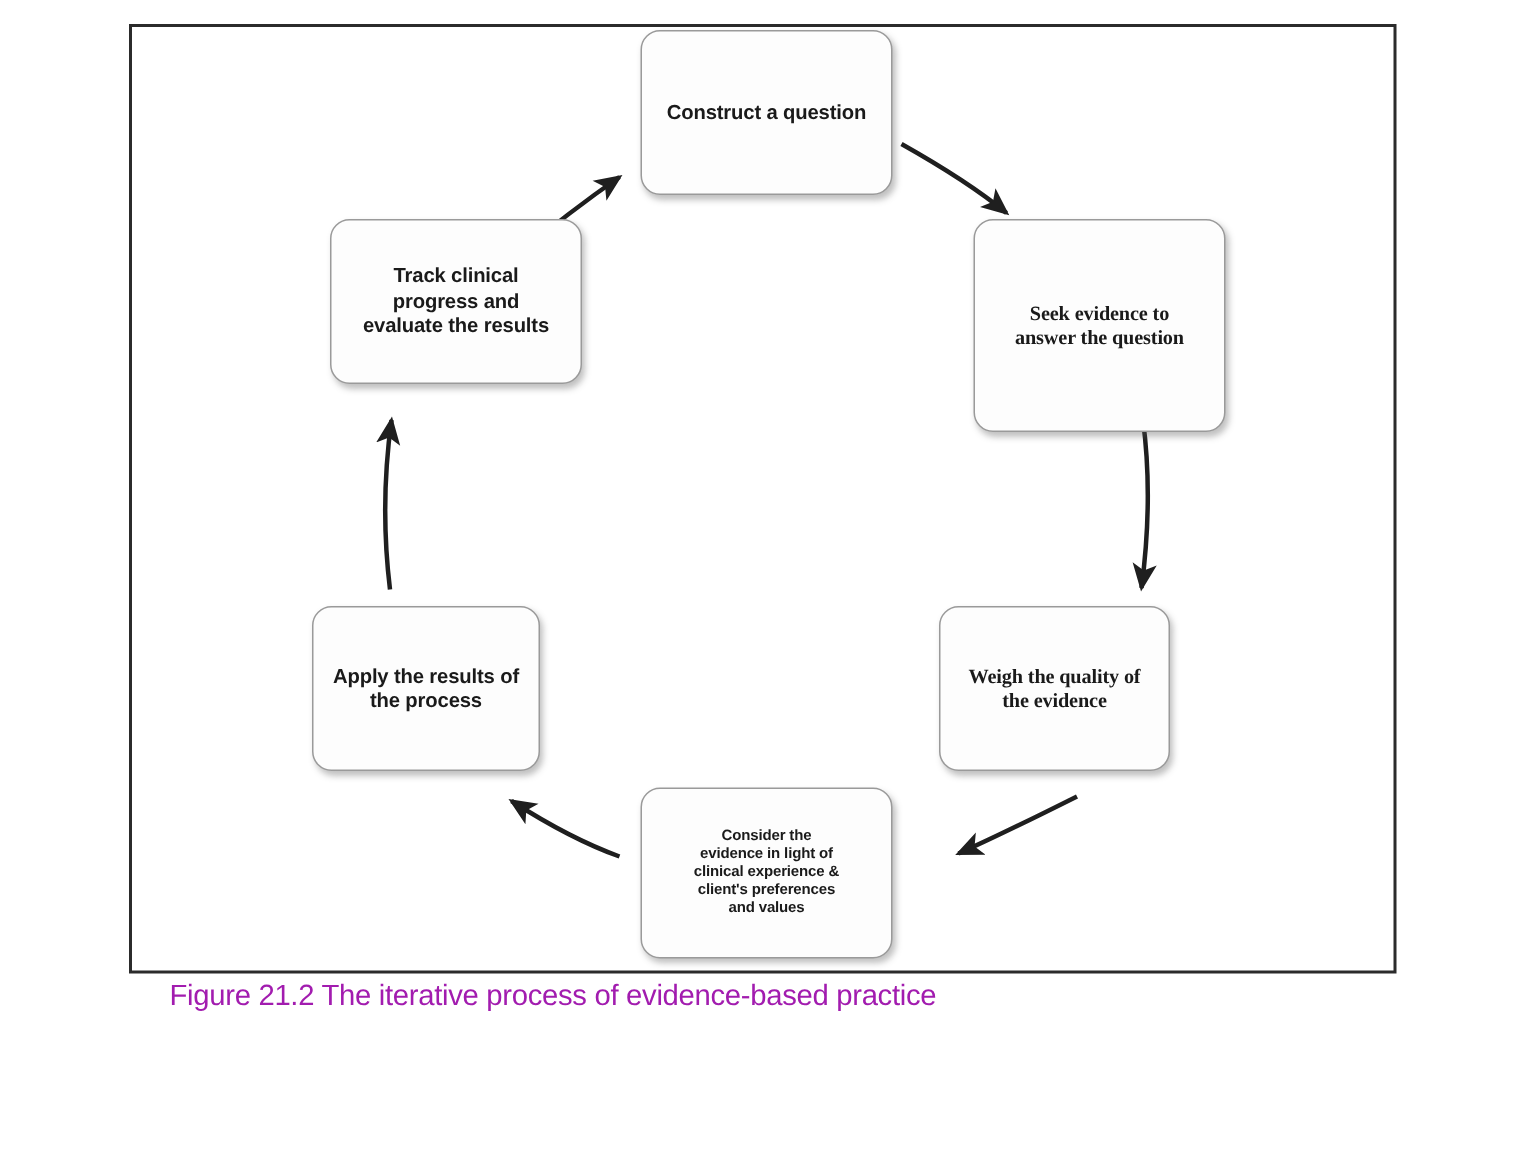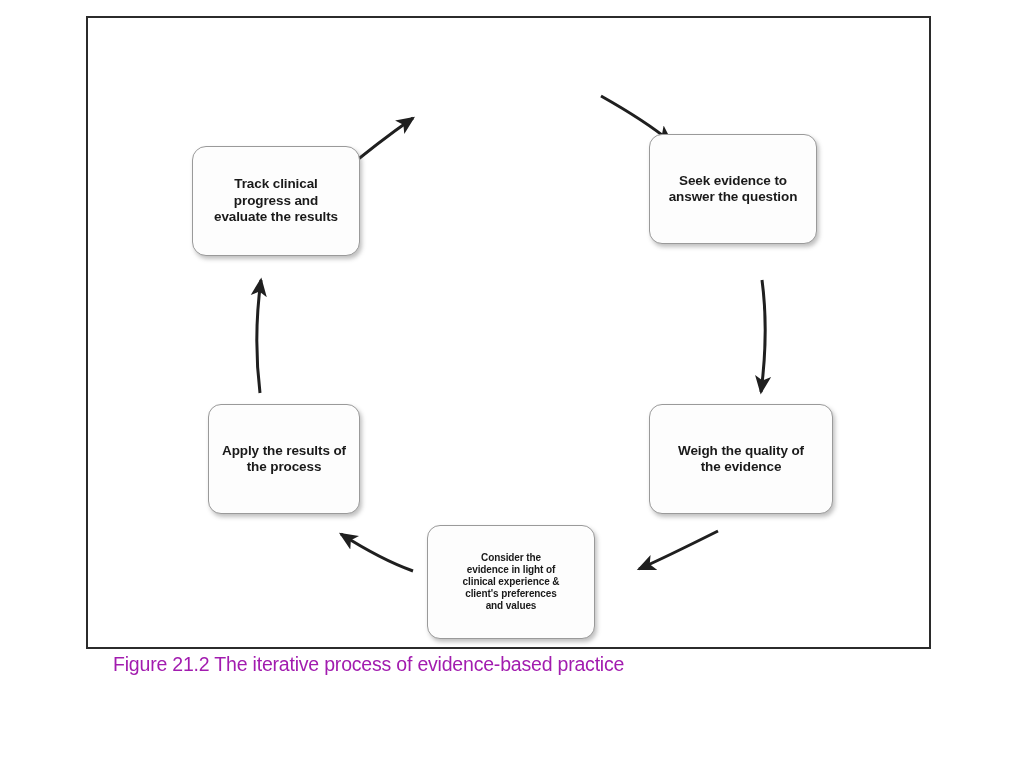--- a/index.html
+++ b/index.html
@@ -56,25 +56,25 @@
     font-family: "Liberation Sans", sans-serif;
     font-weight: bold;
     font-size: 13.5px;
     line-height: 1.22;
     letter-spacing: -0.1px;
     padding: 4px 8px;
     white-space: pre-line;
   }
 
   #box-construct  { left: 339px; top: 2px;   width: 168px; height: 110px; }
-  #box-seek       { left: 561px; top: 116px; width: 168px; height: 110px; }
-  #box-weigh      { left: 561px; top: 386px; width: 184px; height: 110px; }
+  #box-seek       { left: 561px; top: 128px; width: 168px; height: 142px; font-family: Liberation Serif, serif; }
+  #box-weigh      { left: 538px; top: 386px; width: 154px; height: 110px; font-family: Liberation Serif, serif; }
   #box-consider   { left: 339px; top: 507px; width: 168px; height: 114px; font-size: 10px; }
   #box-apply      { left: 120px; top: 386px; width: 152px; height: 110px; }
-  #box-track      { left: 104px; top: 128px; width: 168px; height: 110px; border-radius: 14px; }
+  #box-track      { left: 132px; top: 128px; width: 168px; height: 110px; }
 
   
   #figure-caption {
     position: absolute;
     left: 113px;
     top: 653px;
     width: 820px;
     font-family: "Liberation Sans", sans-serif;
     font-size: 19.5px;
     color: #a21caf;
@@ -105,20 +105,21 @@
 
       <path d="M 630,513 C 600,528 576,540 551,551" fill="none" stroke="#1f1f1f" stroke-width="3" marker-end="url(#arrowhead)"></path>
 
       <path d="M 325,553 C 300,544 278,532 253,516" fill="none" stroke="#1f1f1f" stroke-width="3" marker-end="url(#arrowhead)"></path>
 
       <path d="M 172,375 C 167,334 168,298 173,262" fill="none" stroke="#1f1f1f" stroke-width="3" marker-end="url(#arrowhead)"></path>
 
       <path d="M 251,157 C 276,136 299,118 325,100" fill="none" stroke="#1f1f1f" stroke-width="3" marker-end="url(#arrowhead)"></path>
     </svg>
 
+    <div class="process-box" id="box-construct">Construct a question</div>
 
     <div class="process-box" id="box-seek">Seek evidence to
 answer the question</div>
 
     <div class="process-box" id="box-weigh">Weigh the quality of
 the evidence</div>
 
     <div class="process-box" id="box-consider">Consider the
 evidence in light of
 clinical experience &amp;

